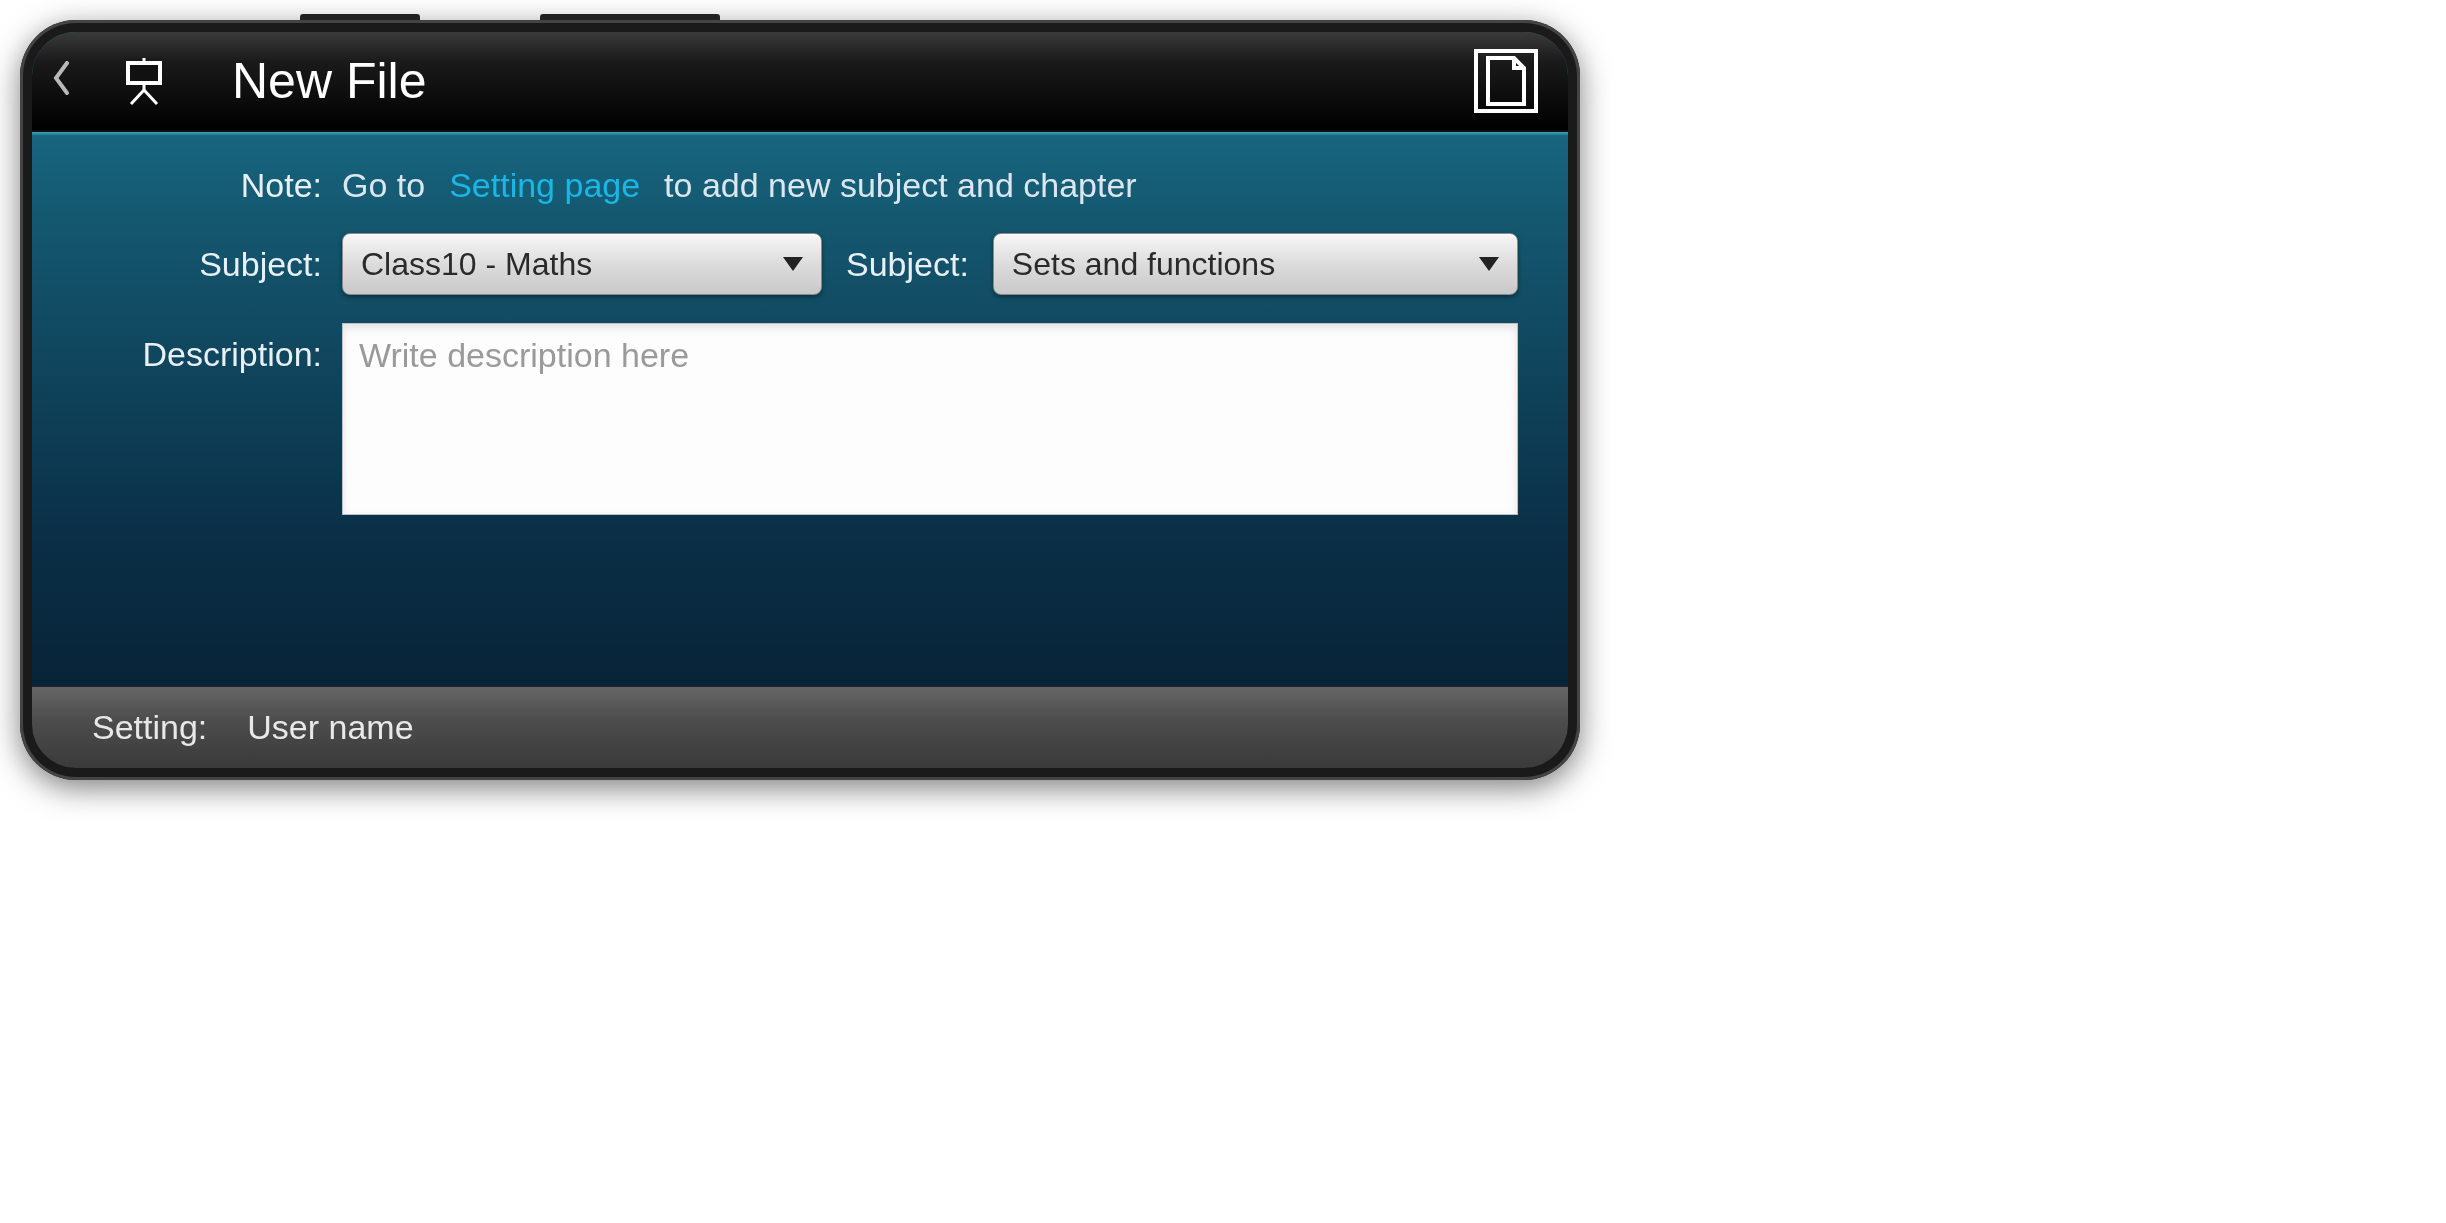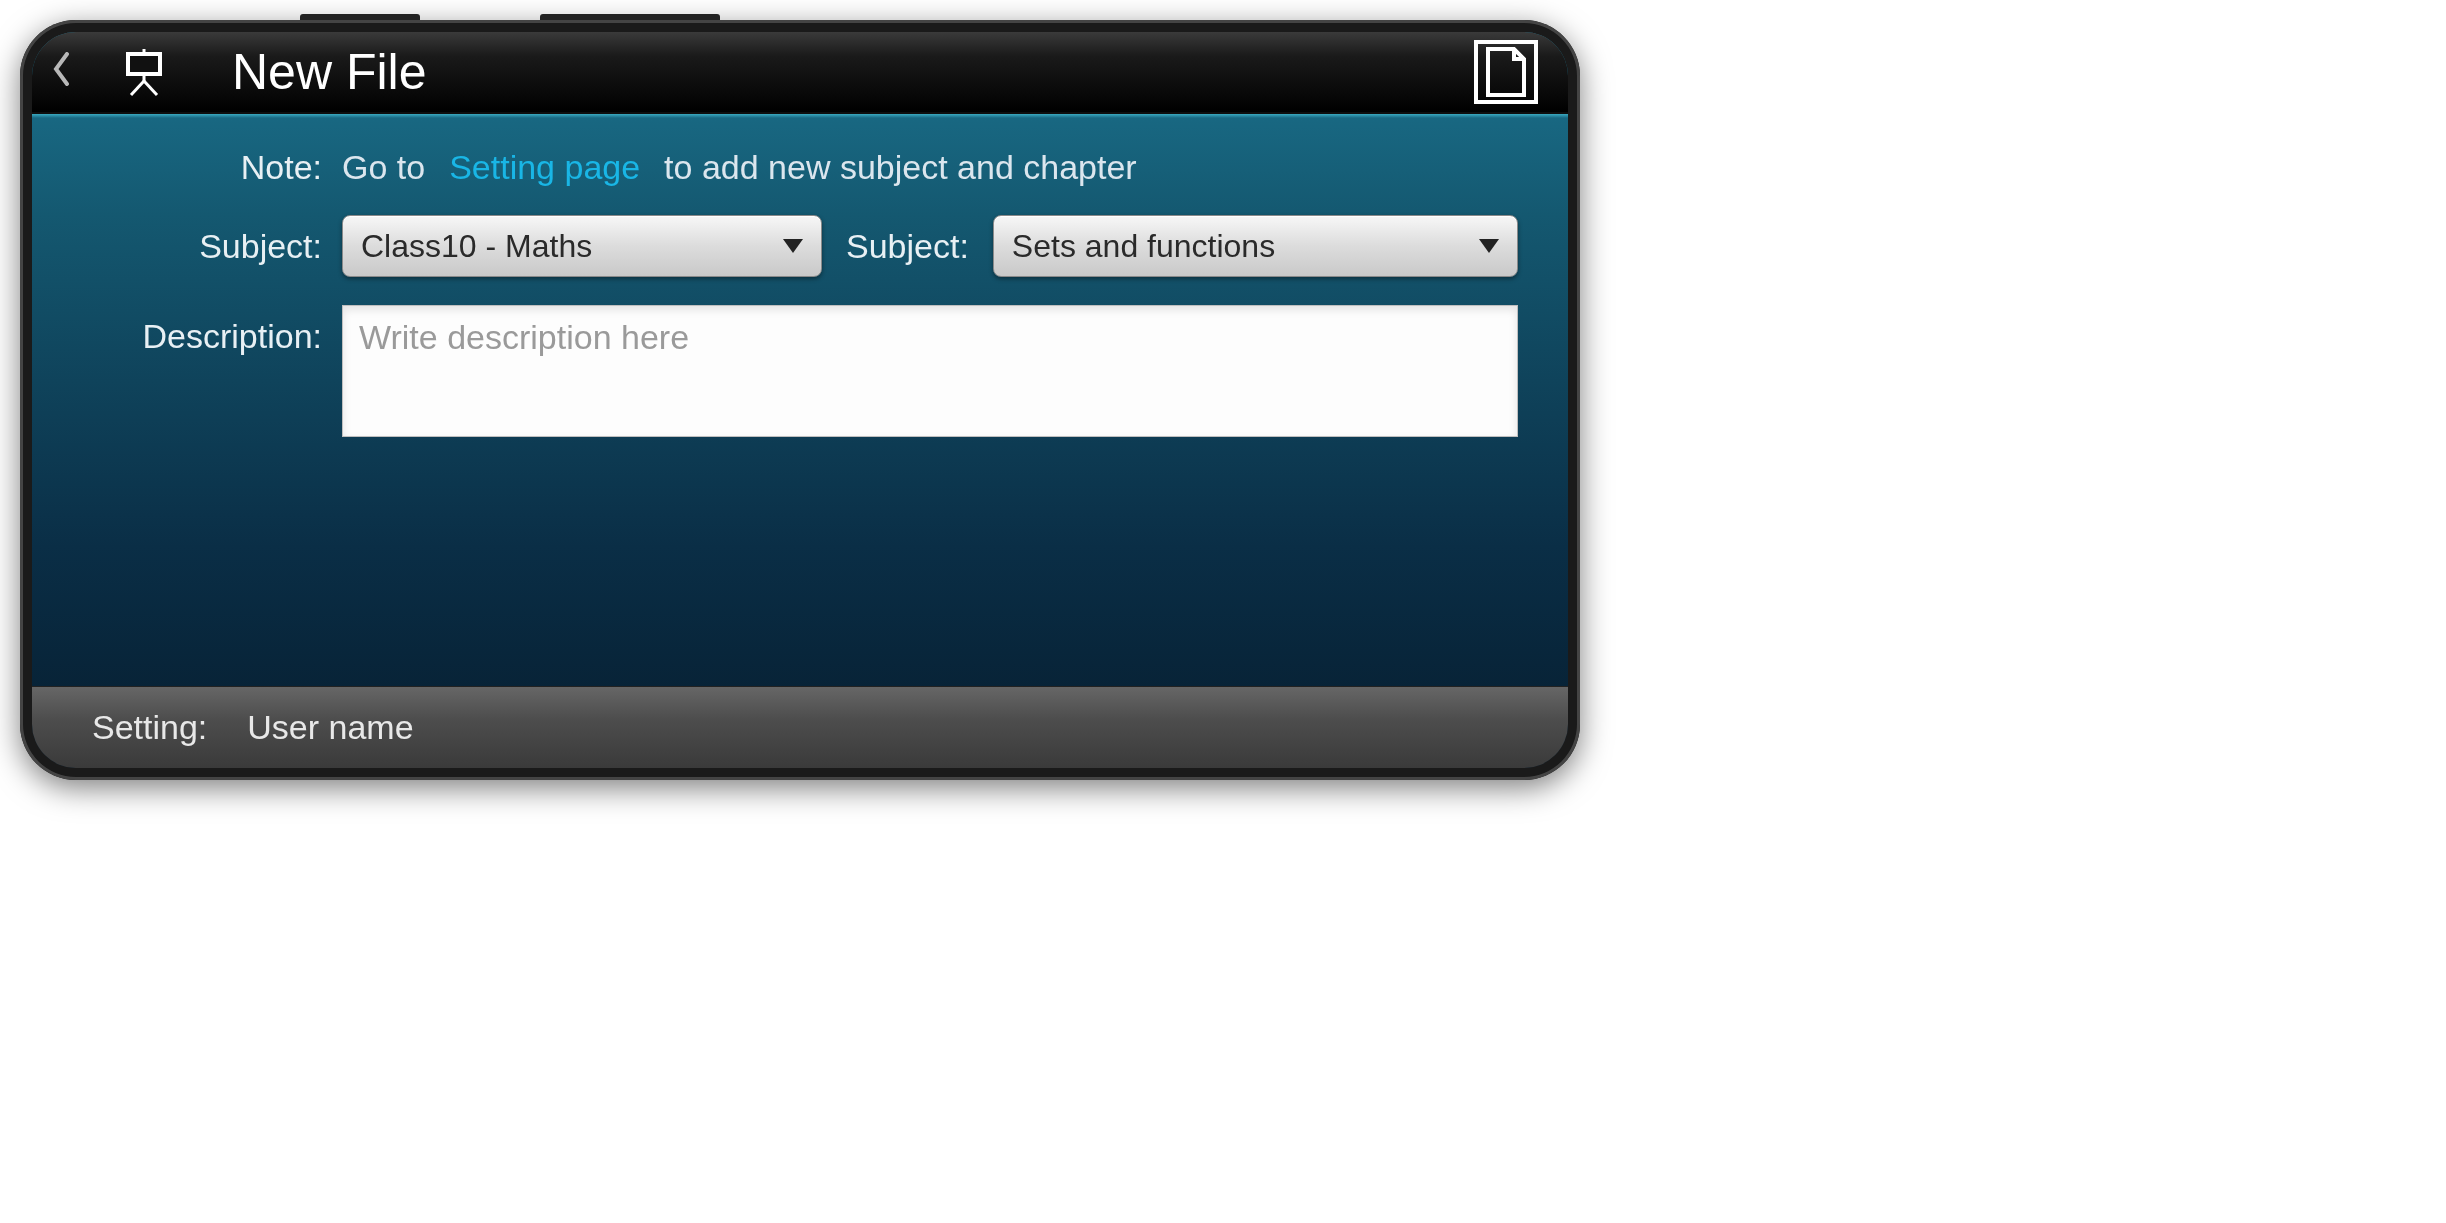--- a/index.html
+++ b/index.html
@@ -43,21 +43,21 @@
     width: 100%;
     height: 100%;
     background: linear-gradient(to bottom, #1c7591 0%, #145870 25%, #0a2e46 70%, #061d2f 100%);
     border-radius: 44px;
     overflow: hidden;
     display: flex;
     flex-direction: column;
   }
 
   .header {
-    height: 82px;
+    height: 100px;
     background: linear-gradient(to bottom, #3a3a3a 0%, #1a1a1a 30%, #000 100%);
     display: flex;
     align-items: center;
     padding: 0 30px 0 20px;
     border-bottom: 2px solid #0e0e0e;
     gap: 40px;
   }
   .back-chevron {
     color: #ccc;
     font-size: 28px;
@@ -155,21 +155,21 @@
     background: #fdfdfd;
     border: 1px solid #bfbfbf;
     box-shadow: inset 0 4px 8px rgba(0,0,0,0.1);
     font-size: 34px;
     color: #222;
     padding: 0 16px;
     font-family: inherit;
   }
   .text-area {
     flex: 1;
-    height: 132px;
+    height: 192px;
     background: #fdfdfd;
     border: 1px solid #bfbfbf;
     box-shadow: inset 0 4px 8px rgba(0,0,0,0.1);
     font-size: 34px;
     color: #222;
     padding: 12px 16px;
     font-family: inherit;
     resize: none;
   }
   .text-area::placeholder { color: #9a9a9a; font-style: normal; }

